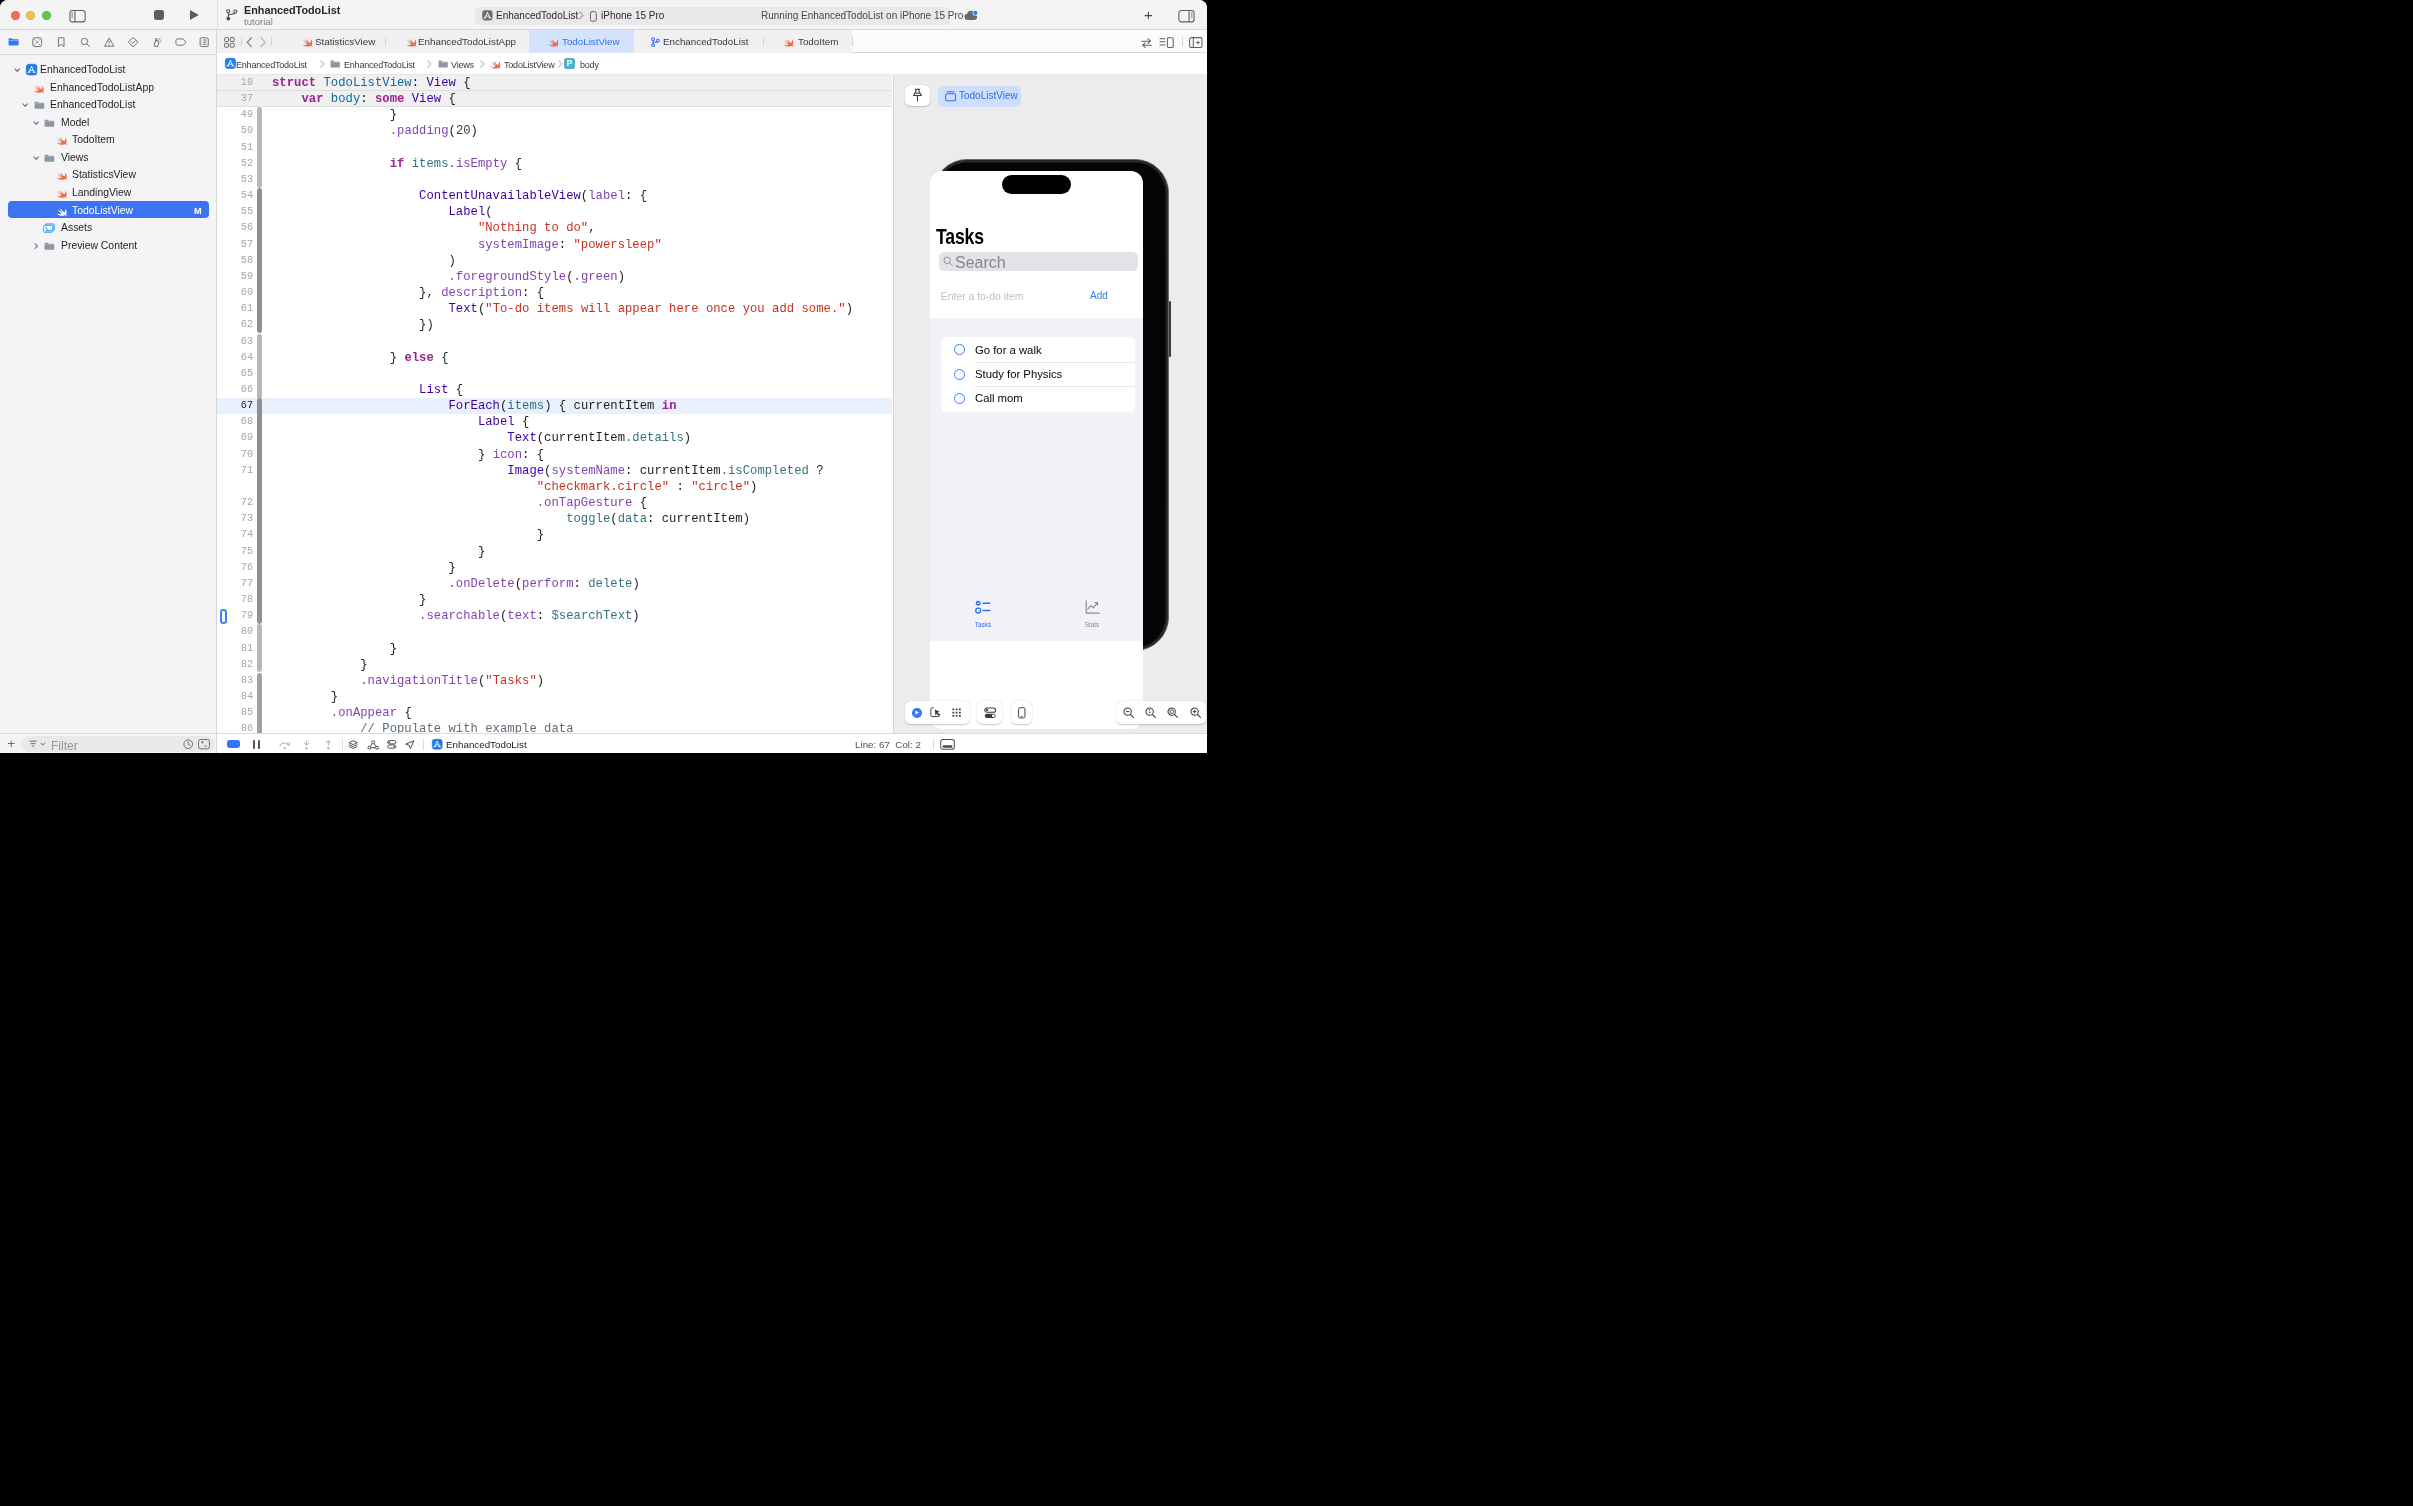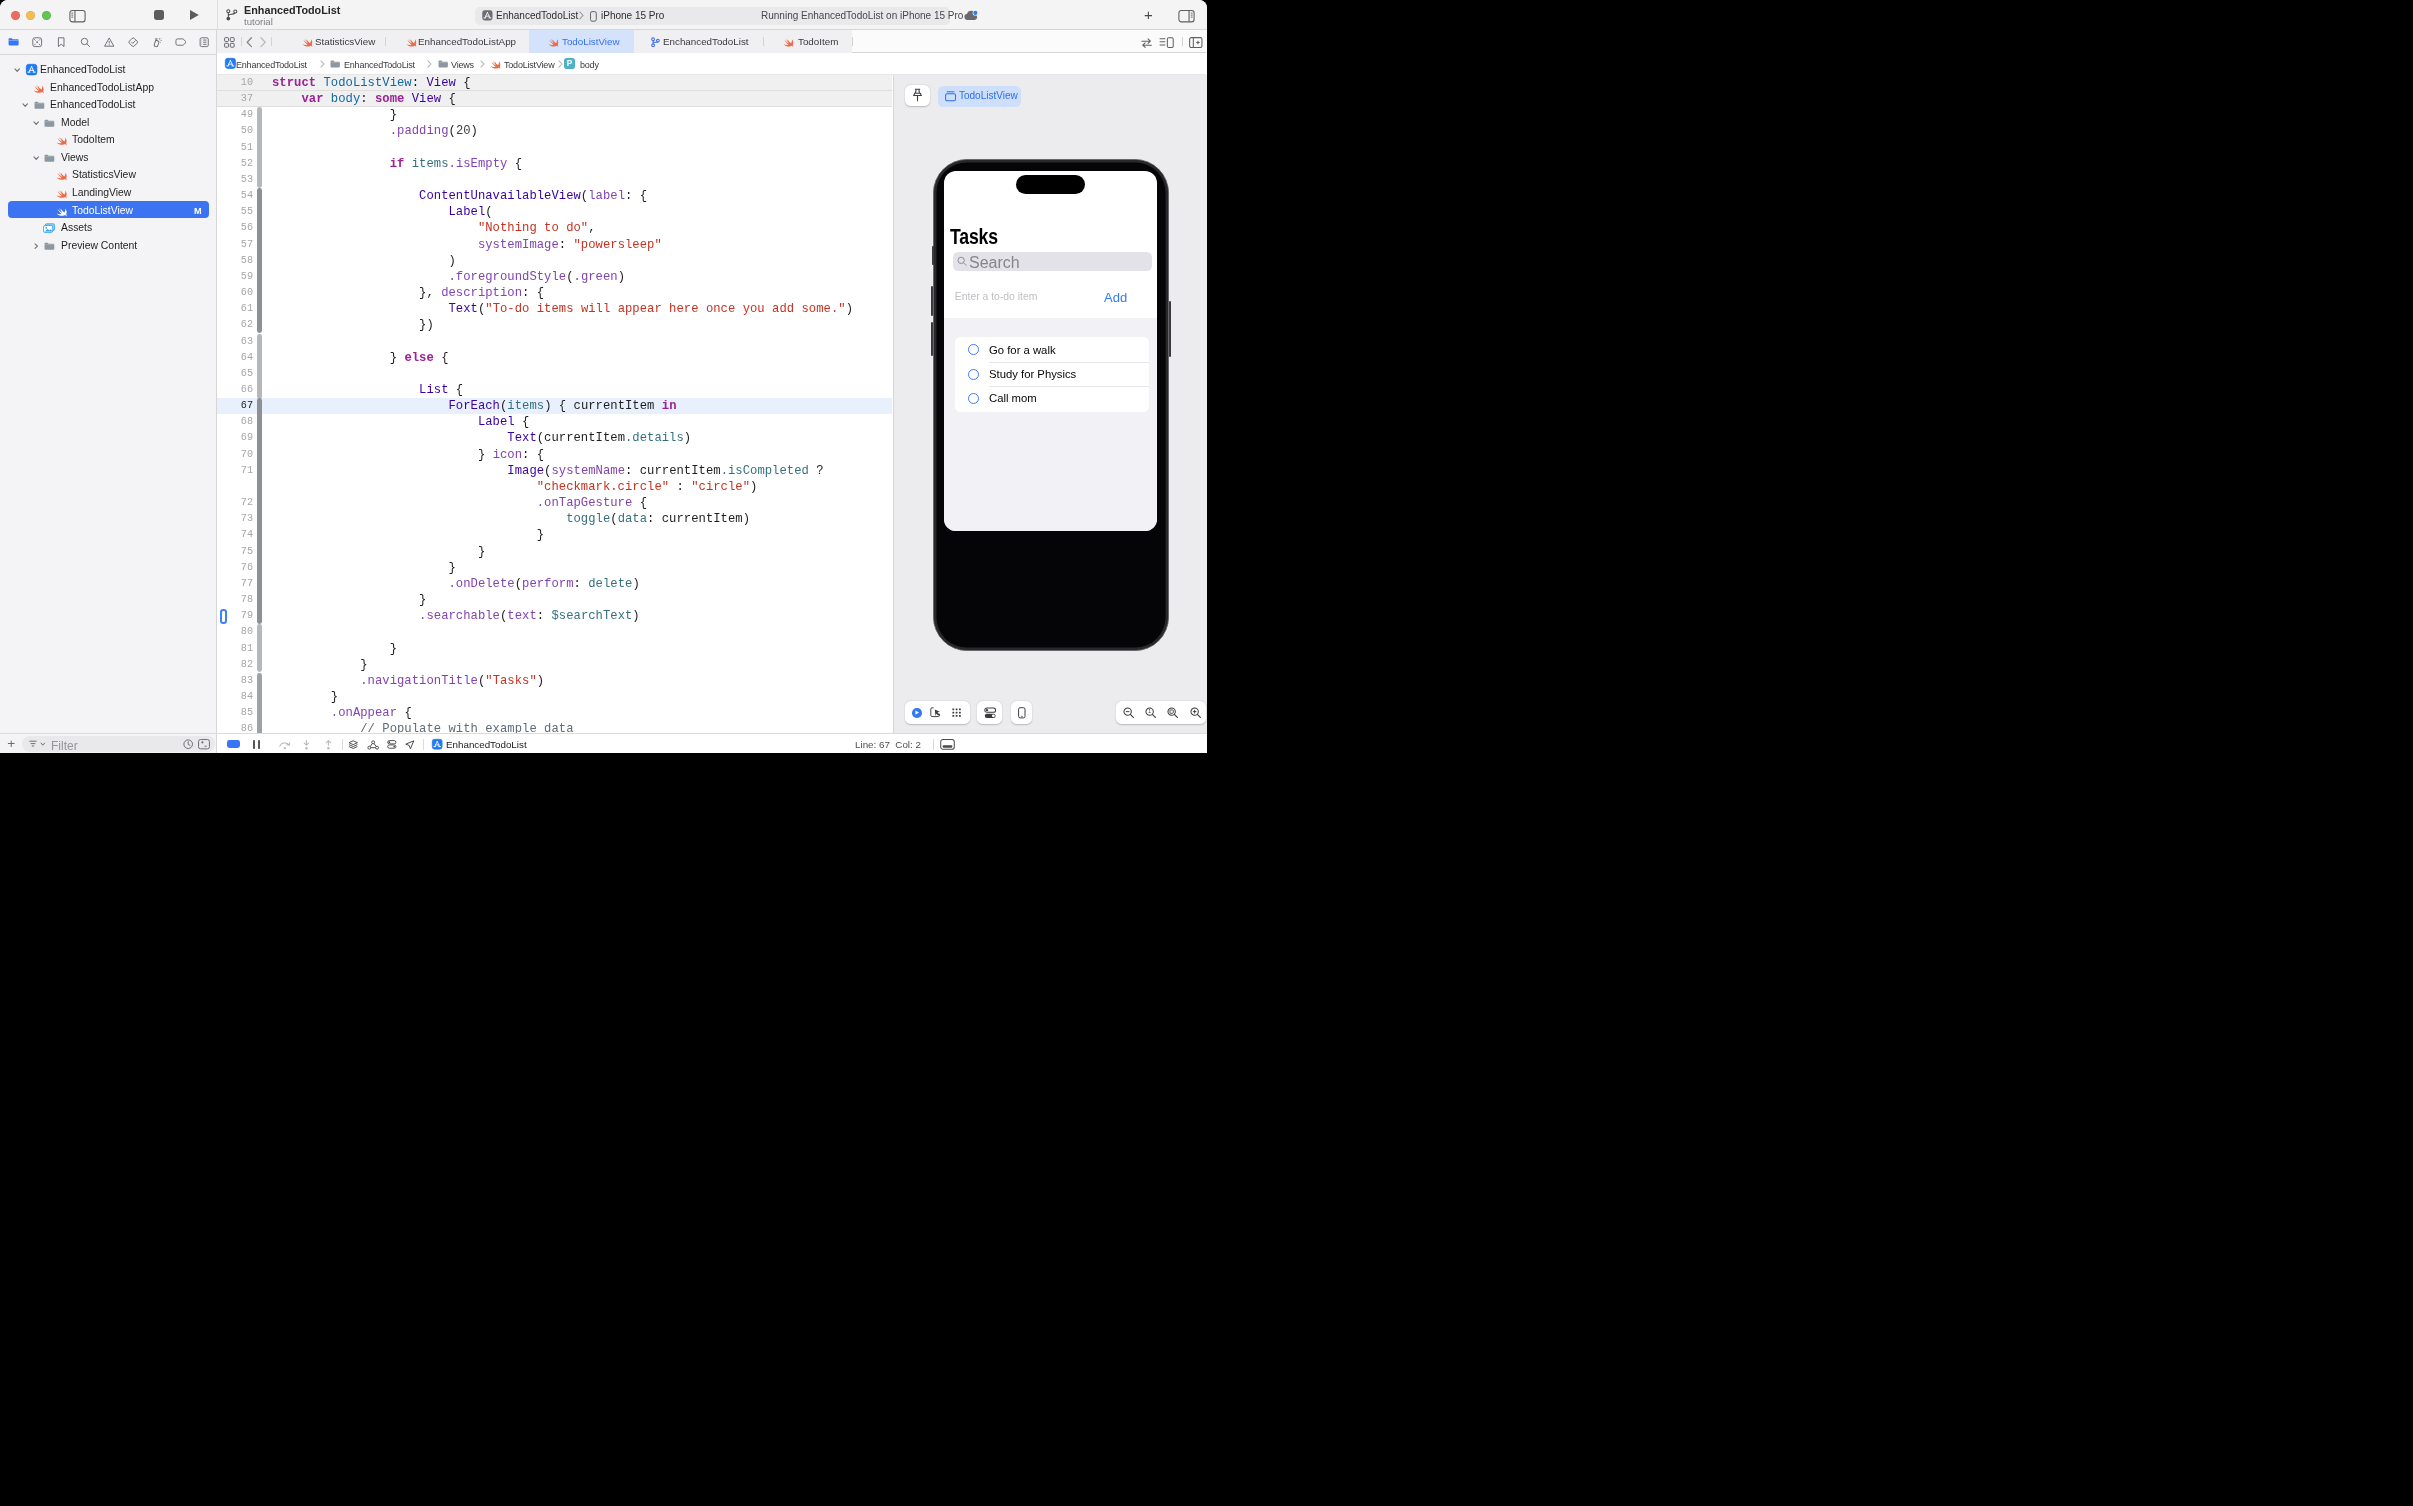--- a/index.html
+++ b/index.html
@@ -423,32 +423,32 @@
           <path d="M2.4 1.6 h9.2 M1.6 3.4 c0-1 .6-1.8 1.6-1.8" opacity="0"></path>
           <line x1="2.2" y1="1" x2="11.8" y2="1"></line>
         </g>
       </svg>
       <div class="a" style="left:65px;top:14.7px;font-size:10px;color:#2e6fe8">TodoListView</div>
       <div class="a" style="left:39px;top:84px;width:236px;height:492px;border-radius:34px;background:#050507;border:1.2px solid #68686c;box-shadow:inset 0 0 0 2.4px #28282b"></div>
       <div class="a" style="left:38px;top:171px;width:2px;height:19px;background:#3a3a3e;border-radius:0.8px"></div>
       <div class="a" style="left:37px;top:211px;width:2.4px;height:29.5px;background:#3a3a3e;border-radius:1.2px"></div>
       <div class="a" style="left:37px;top:247px;width:2.4px;height:34px;background:#3a3a3e;border-radius:1.2px"></div>
       <div class="a" style="left:275px;top:226px;width:2.4px;height:56px;background:#3a3a3e;border-radius:1.2px"></div>
-      <div class="a" style="left:50px;top:96px;width:213px;height:360px;border-radius:12px;background:#fff;overflow:hidden">
+      <div class="a" style="left:36px;top:96px;width:213px;height:558px;border-radius:12px;background:#fff;overflow:hidden">
         <div class="a" style="left:0;top:147px;width:213px;height:323px;background:#f1f1f6"></div>
         <div class="a" style="left:72px;top:3.6px;width:69px;height:19px;border-radius:10px;background:#000"></div>
         <div class="a" style="left:6.4px;top:54px;font-size:21.5px;font-weight:bold;color:#000;transform:scaleX(0.82);transform-origin:0 0;letter-spacing:-0.2px">Tasks</div>
         <div class="a" style="left:8.8px;top:81px;width:199px;height:18.7px;border-radius:5.2px;background:#e3e2e8"></div>
         <svg class="a" style="left:13px;top:85px" width="10" height="10.4" viewBox="0 0 13 13">
           <circle cx="5.4" cy="5.4" r="4.1" stroke="#8e8e93" stroke-width="1.3" fill="none"></circle>
           <line x1="8.5" y1="8.5" x2="12" y2="12" stroke="#8e8e93" stroke-width="1.3" stroke-linecap="round"></line>
         </svg>
         <div class="a" style="left:25px;top:83px;font-size:16px;color:#85858a">Search</div>
         <div class="a" style="left:10.8px;top:120px;font-size:10.4px;color:#bfbfc4">Enter a to-do item</div>
-        <div class="a" style="left:160px;top:119px;font-size:13px;color:#2f7cf5">Add</div>
+        <div class="a" style="left:160px;top:119px;font-size:10px;color:#2f7cf5">Add</div>
         <div class="a" style="left:10.8px;top:166px;width:194px;height:75px;border-radius:5.6px;background:#fff"></div>
         <div class="a" style="left:23.5px;top:173px;width:11px;height:11px;border-radius:50%;border:1.3px solid #3d7df7"></div>
         <div class="a" style="left:45px;top:173px;font-size:11.3px;color:#060606">Go for a walk</div>
         <div class="a" style="left:23.5px;top:198px;width:11px;height:11px;border-radius:50%;border:1.3px solid #3d7df7"></div>
         <div class="a" style="left:45px;top:197px;font-size:11.3px;color:#060606">Study for Physics</div>
         <div class="a" style="left:23.5px;top:222px;width:11px;height:11px;border-radius:50%;border:1.3px solid #3d7df7"></div>
         <div class="a" style="left:45px;top:221px;font-size:11.3px;color:#060606">Call mom</div>
         <div class="a" style="left:45px;top:191px;width:160px;height:0.8px;background:#e6e5ea"></div>
         <div class="a" style="left:45px;top:215px;width:160px;height:0.8px;background:#e6e5ea"></div>
         <svg class="a" style="left:45px;top:429px" width="16" height="14.4" viewBox="0 0 20 18">

